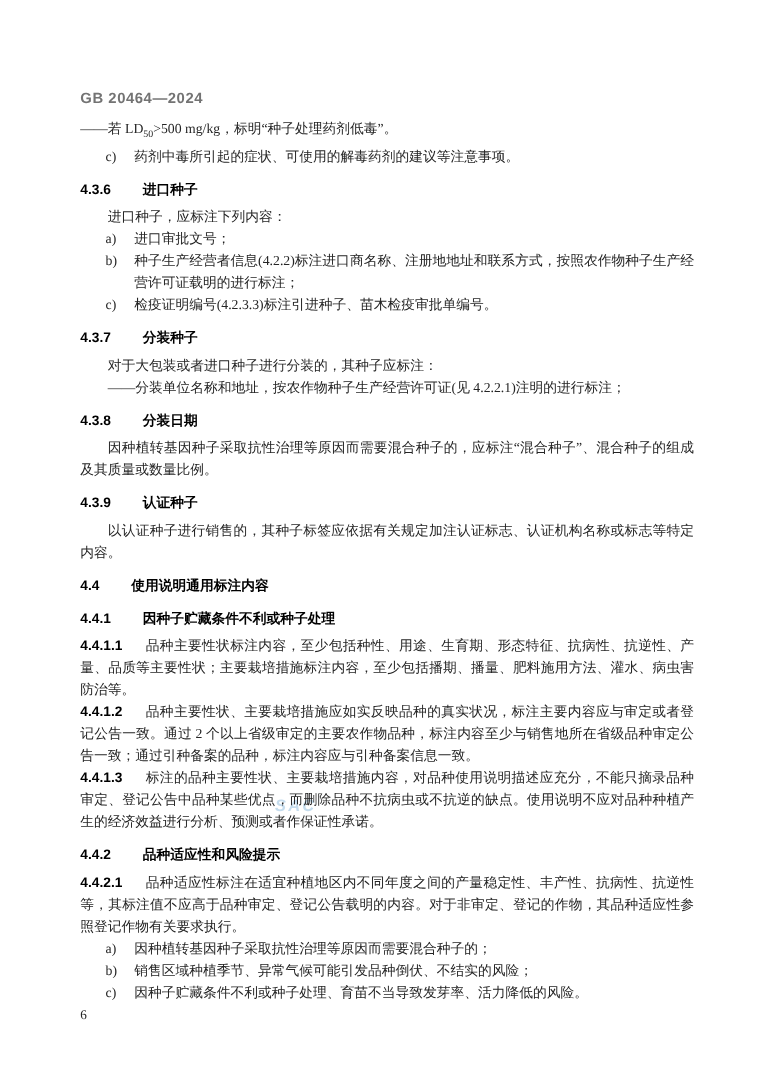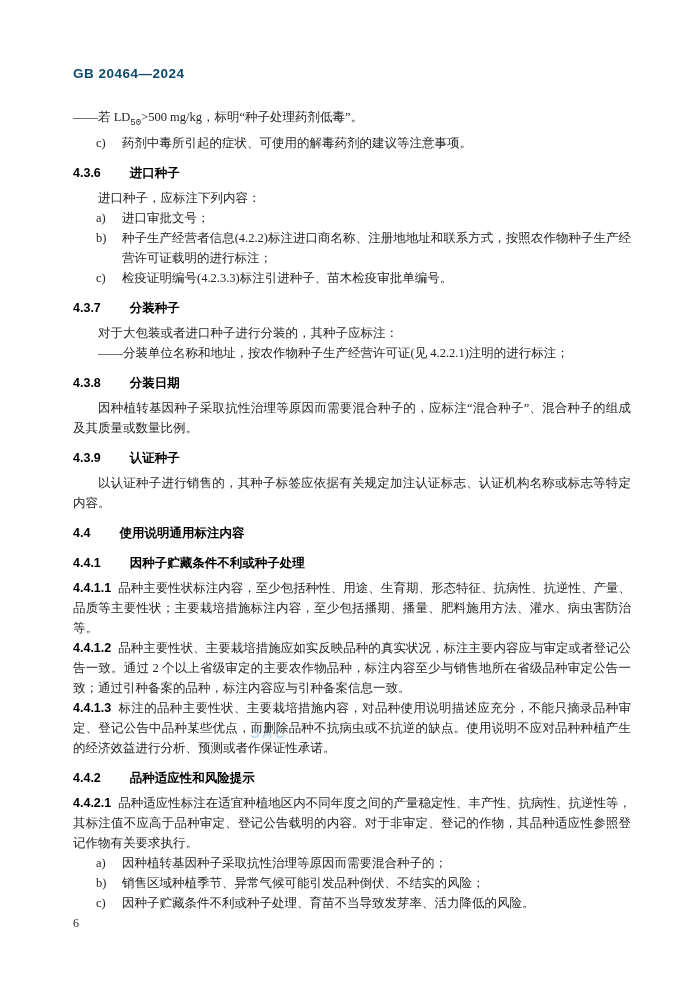--- a/index.html
+++ b/index.html
@@ -10,26 +10,26 @@
     color: #242424;
   }
   .page {
     position: relative;
     width: 700px; height: 990px;
     background: #ffffff;
     overflow: hidden;
   }
   .doc-header {
     position: absolute;
-    left: 73px; top: 66px;
+    left: 73px; top: 82px;
     font-family: "Liberation Sans", "DejaVu Sans", sans-serif;
     font-weight: bold;
     font-size: 13.5px;
     letter-spacing: 0.5px;
-    color: #0c4a6e;
+    color: #737373;
   }
   .content {
     position: absolute;
     left: 73px; top: 107px;
     width: 558px;
     font-size: 12.5px;
     line-height: 20px;
     text-align: justify;
   }
   .content p { margin: 0; }
@@ -40,38 +40,38 @@
     color: #000;
     margin: 10px 0 5px;
     text-align: left;
     line-height: 20px;
   }
   .heading .hnum { margin-right: 29px; }
   .ld50-line {
     margin-left: 42px;
     white-space: nowrap;
   }
-  .ld50-line sub { font-size: 9px; font-family: Liberation Mono, monospace; }
+  .ld50-line sub { font-size: 9px; }
   .para-indent { text-indent: 2em; }
   .dash-item {
     text-indent: 2em;
     white-space: nowrap;
   }
   .list-item {
     position: relative;
     padding-left: 49px;
   }
   .list-item .marker {
     position: absolute;
     left: 23px; top: 0;
   }
   .clause-para .cnum {
     font-family: "Liberation Sans", "DejaVu Sans", sans-serif;
     font-weight: bold;
-    margin-right: 7px;
+    margin-right: 21px;
     color: #000;
   }
   .page-number {
     margin-left: -11px;
     margin-top: 5px;
     font-size: 12px;
     text-align: left;
   }
   .watermark {
     position: absolute;

